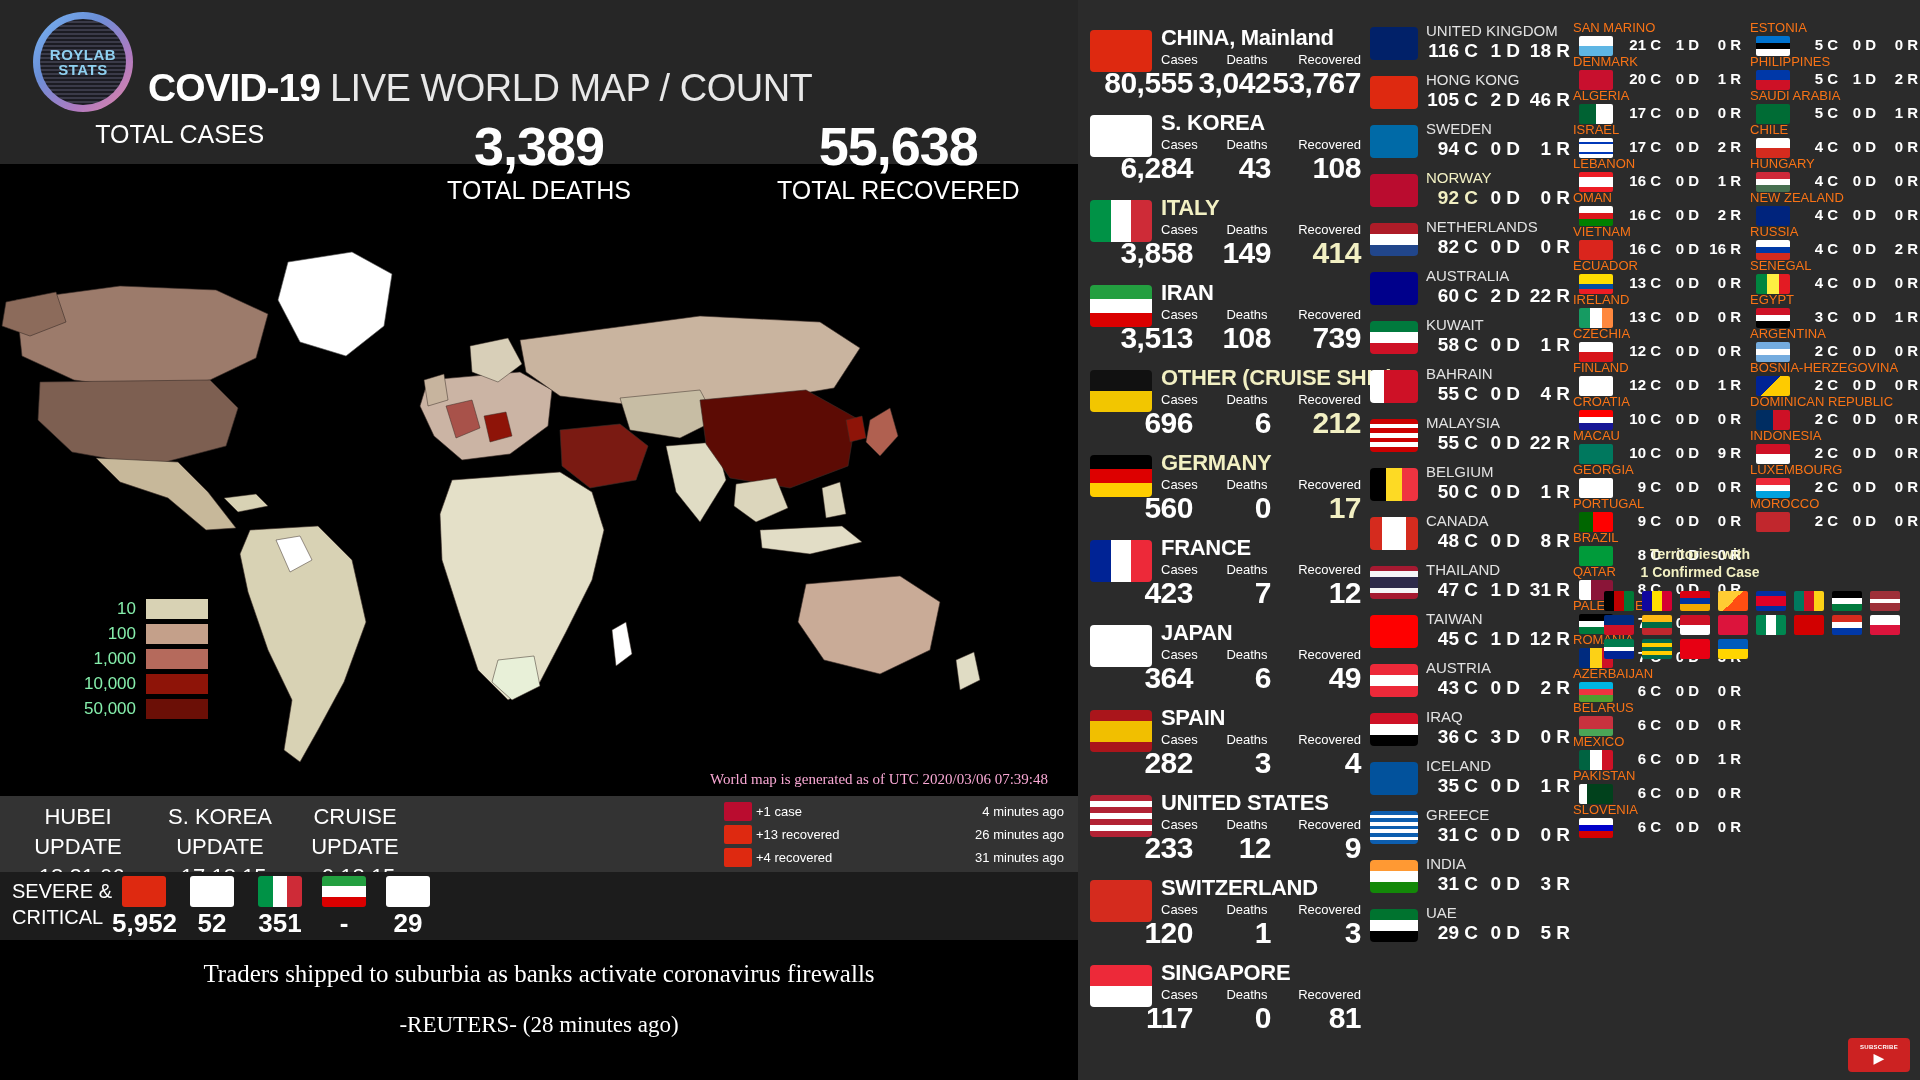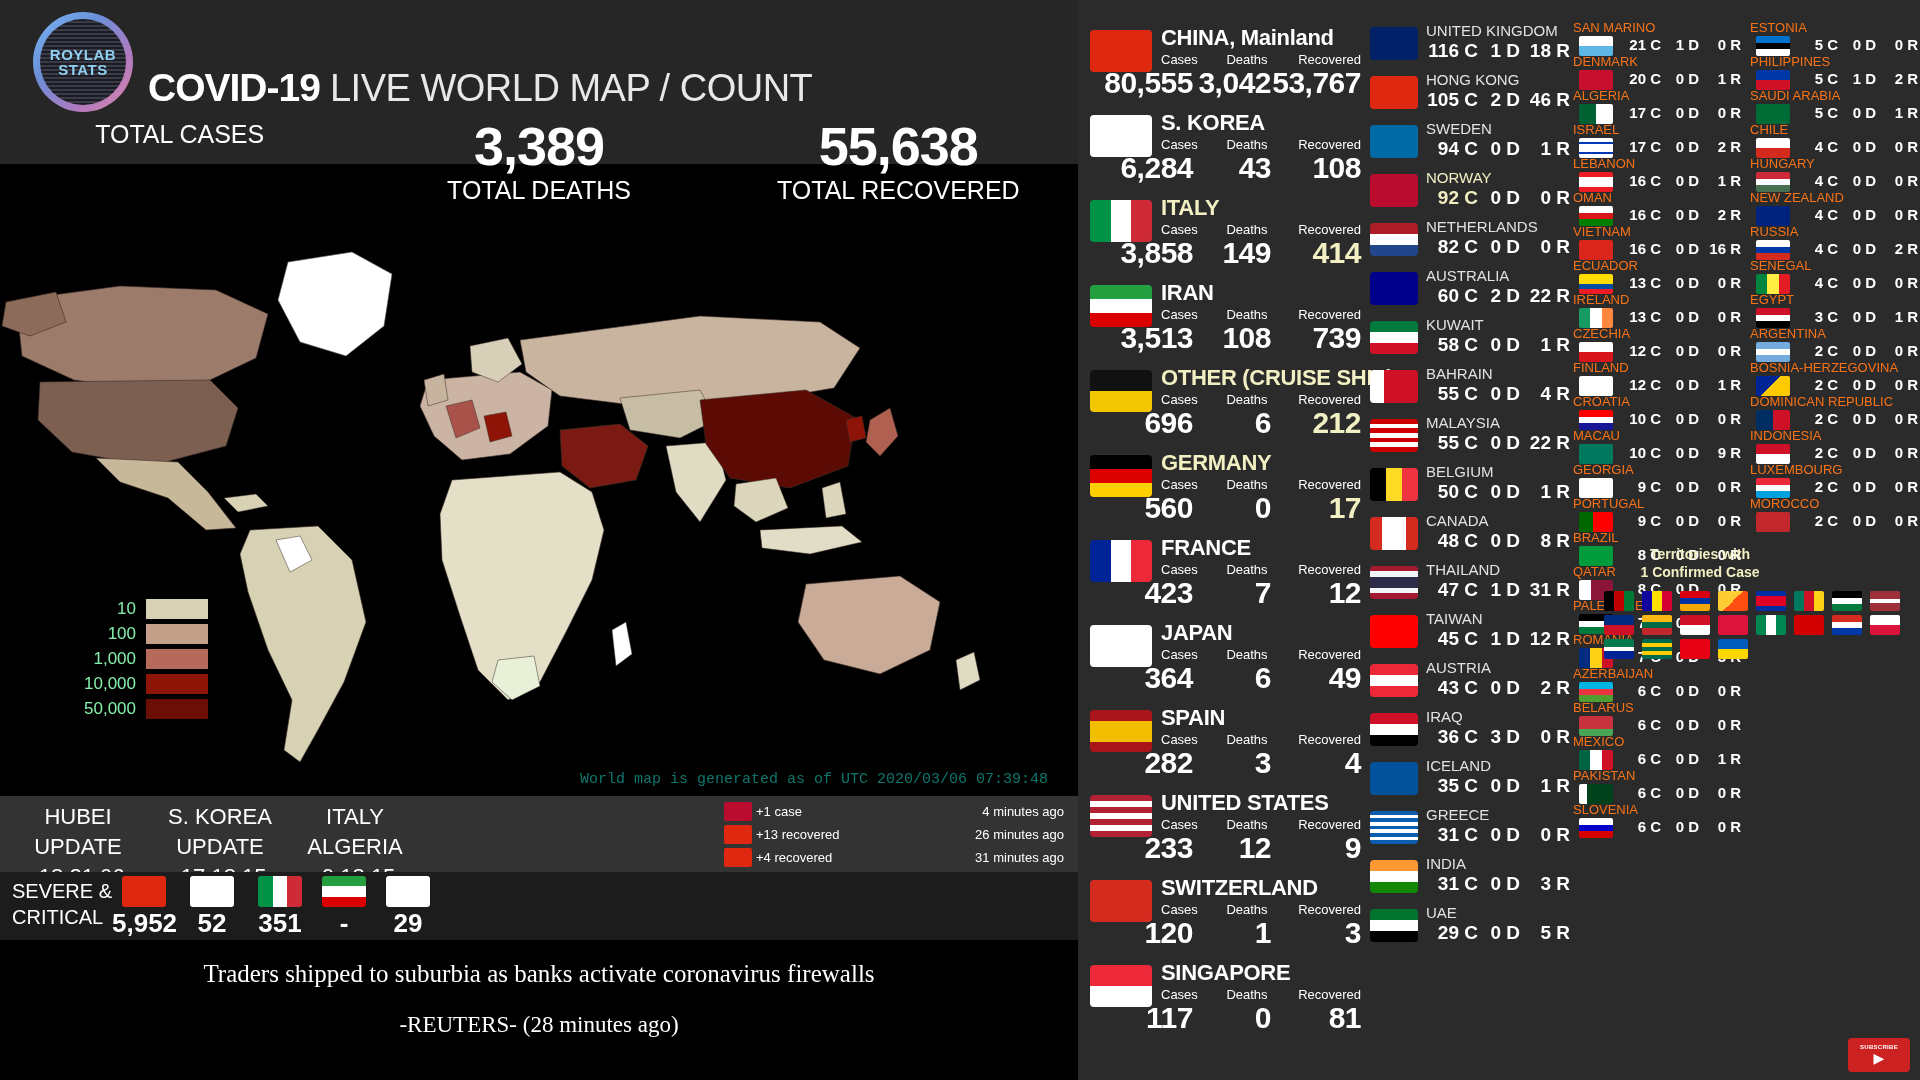--- a/index.html
+++ b/index.html
@@ -41,21 +41,21 @@
   .stat { flex:1; text-align:center; }
   .stat .num { font-size:54px; font-weight:bold; color:#fff; line-height:56px; letter-spacing:-1px;}
   .stat.cases .num { color:#f2f0c3; }
   .stat .delta { font-size:24px; font-weight:bold; color:#f2f0c3; vertical-align:baseline;}
   .stat .lbl { font-size:25px; color:#fff; letter-spacing:0px; margin-top:2px; }
 
   
   .map-area { position:absolute; left:0; top:216px; width:1078px; height:580px; background:#000; overflow:hidden;}
   .map-title { position:absolute; right:38px; top:12px; font-size:30px; font-weight:bold; color:#fff; }
   .map-svg { position:absolute; left:0; top:14px; width:1078px; height:540px; }
-  .map-note { position:absolute; right:30px; bottom:8px; font-size:15px; color:#0f766e; font-family:Liberation Mono, monospace;}
+  .map-note { position:absolute; right:30px; bottom:8px; font-size:15px; color:#f9a8d4; font-family:Liberation Serif, serif;}
 
   .legend { position:absolute; left:62px; bottom:74px; }
   .legend-row { display:flex; align-items:center; height:24px; margin-bottom:1px;}
   .legend-lbl { width:84px; text-align:right; font-size:17px; color:#86efac; padding-right:10px;}
   .legend-swatch { width:62px; height:20px; }
 
   
   .update-bar { position:absolute; left:0; top:796px; width:1078px; height:76px; background:#333;}
   .upd { position:absolute; text-align:center; }
   .upd .t { font-size:22px; color:#fff; line-height:30px;}
@@ -249,21 +249,21 @@
       <div id="updates-holder">
           <div class="upd" style="left: 12px; top: 6px; width: 132px;">
             <div class="t">HUBEI UPDATE</div>
             <div class="v">-18:21:06</div>
           </div>
           <div class="upd" style="left: 140px; top: 6px; width: 160px;">
             <div class="t">S. KOREA UPDATE</div>
             <div class="v">-17:18:15</div>
           </div>
           <div class="upd" style="left: 290px; top: 6px; width: 130px;">
-            <div class="t">ITALY ALGERIA</div>
+            <div class="t">CRUISE UPDATE</div>
             <div class="v">-9:18:15</div>
           </div>
         </div>
       <div class="ticker-list" id="ticker-list">
           <div class="tick-row">
             <div class="tick-flag" style="background: linear-gradient(rgb(186, 12, 47), rgb(186, 12, 47));"></div>
             <div class="tick-txt">+1 case</div>
             <div class="tick-ago">4 minutes ago</div>
           </div>
           <div class="tick-row">

